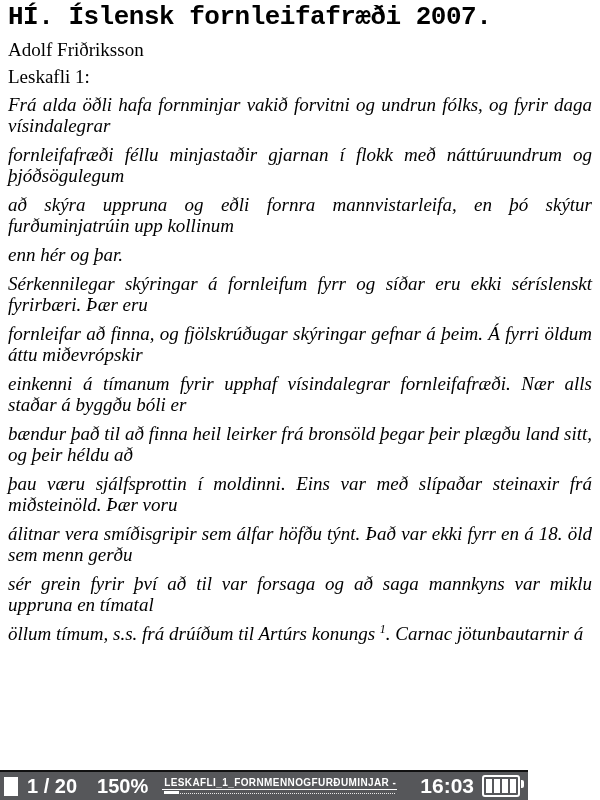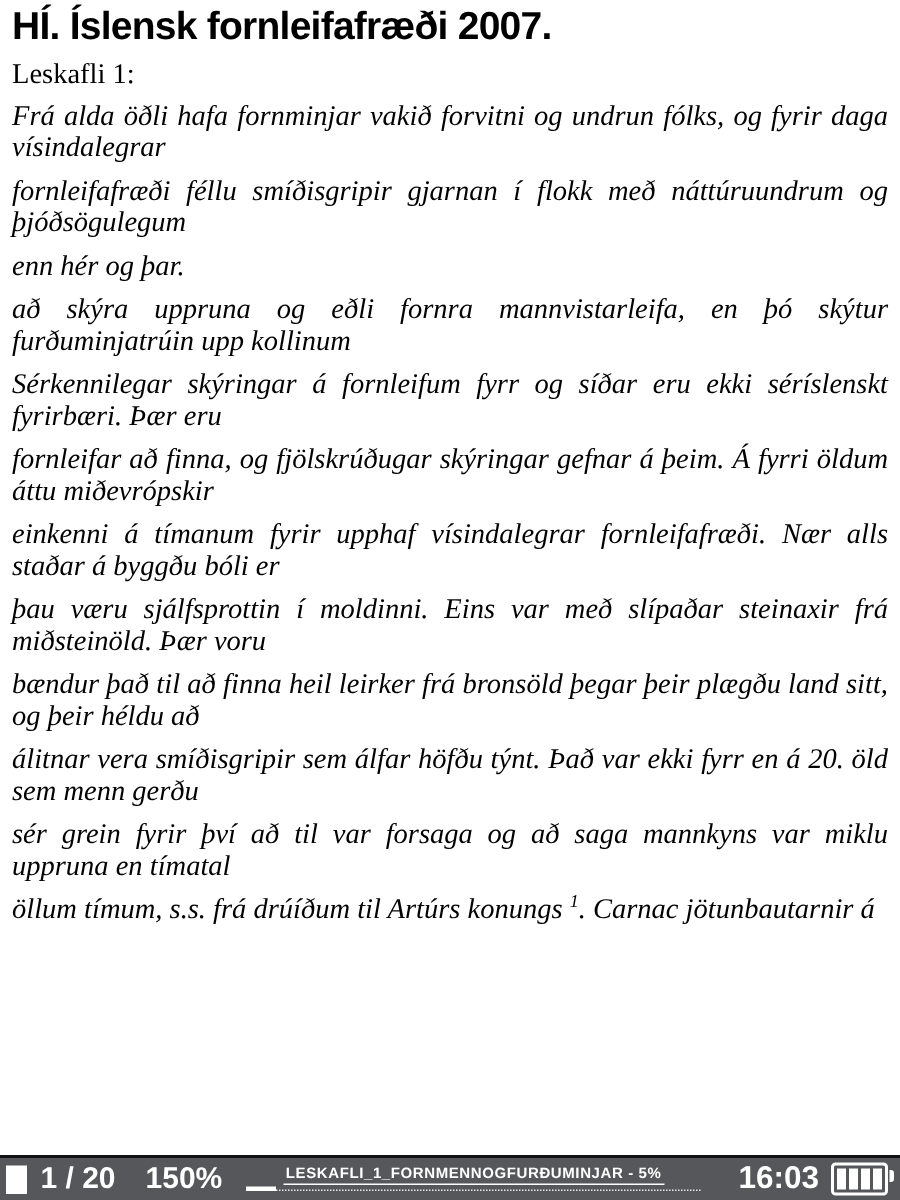--- a/index.html
+++ b/index.html
@@ -10,21 +10,21 @@
     font-family: "Liberation Serif", serif;
     position: relative;
     overflow: hidden;
   }
 
   
   .page-content {
     padding: 2px 8px 0 8px;
   }
   .doc-title {
-    font-family: Liberation Sans, sans-serif;
+    font-family: Liberation Mono, monospace;
     font-weight: bold;
     font-size: 26px;
     line-height: 29px;
     letter-spacing: -0.5px;
     margin: 1px 0 7px 0;
   }
   .author-line {
     font-size: 19px;
     line-height: 22px;
     margin: 0 0 5px 0;
@@ -52,21 +52,21 @@
   .body-par sup {
     font-size: 12px;
     line-height: 0;
     vertical-align: super;
   }
 
   
   .status-bar {
     position: absolute;
     left: 0; bottom: 0;
-    width: 600px; height: 30px;
+    width: 528px; height: 30px;
     box-sizing: border-box;
     background: #56575a;
     border-top: 2px solid #111111;
     display: flex;
     align-items: center;
     color: #ffffff;
     font-family: "Liberation Sans", sans-serif;
     font-weight: bold;
   }
   .status-square {
@@ -149,32 +149,33 @@
   .battery .bar {
     flex: 1;
     background: #ffffff;
   }
 </style>
 </head>
 <body>
 
 <div class="page-content">
   <div class="doc-title">HÍ. Íslensk fornleifafræði 2007.</div>
+  <div class="author-line">Adolf Friðriksson</div>
   <div class="chapter-label">Leskafli 1:</div>
 
   <p class="body-par">Frá alda öðli hafa fornminjar vakið forvitni og undrun fólks, og fyrir daga vísindalegrar</p>
-  <p class="body-par">fornleifafræði féllu smíðisgripir gjarnan í flokk með náttúruundrum og þjóðsögulegum</p>
+  <p class="body-par">fornleifafræði féllu minjastaðir gjarnan í flokk með náttúruundrum og þjóðsögulegum</p>
+  <p class="body-par">að skýra uppruna og eðli fornra mannvistarleifa, en þó skýtur furðuminjatrúin upp kollinum</p>
   <p class="body-par">enn hér og þar.</p>
-  <p class="body-par">að skýra uppruna og eðli fornra mannvistarleifa, en þó skýtur furðuminjatrúin upp kollinum</p>
   <p class="body-par">Sérkennilegar skýringar á fornleifum fyrr og síðar eru ekki séríslenskt fyrirbæri. Þær eru</p>
   <p class="body-par">fornleifar að finna, og fjölskrúðugar skýringar gefnar á þeim. Á fyrri öldum áttu miðevrópskir</p>
   <p class="body-par">einkenni á tímanum fyrir upphaf vísindalegrar fornleifafræði. Nær alls staðar á byggðu bóli er</p>
+  <p class="body-par">bændur það til að finna heil leirker frá bronsöld þegar þeir plægðu land sitt, og þeir héldu að</p>
   <p class="body-par">þau væru sjálfsprottin í moldinni. Eins var með slípaðar steinaxir frá miðsteinöld. Þær voru</p>
-  <p class="body-par">bændur það til að finna heil leirker frá bronsöld þegar þeir plægðu land sitt, og þeir héldu að</p>
-  <p class="body-par">álitnar vera smíðisgripir sem álfar höfðu týnt. Það var ekki fyrr en á 20. öld sem menn gerðu</p>
+  <p class="body-par">álitnar vera smíðisgripir sem álfar höfðu týnt. Það var ekki fyrr en á 18. öld sem menn gerðu</p>
   <p class="body-par">sér grein fyrir því að til var forsaga og að saga mannkyns var miklu uppruna en tímatal</p>
   <p class="body-par"><span>öllum tímum, s.s. frá drúíðum til Artúrs konungs </span><sup>1</sup><span>. Carnac jötunbautarnir á</span></p>
 </div>
 
 <div class="status-bar">
   <div class="status-square"></div>
   <div class="page-indicator">1 / 20</div>
   <div class="zoom-level">150%</div>
   <div class="progress-block">
     <div class="progress-label">LESKAFLI_1_FORNMENNOGFURÐUMINJAR - 5%</div>

